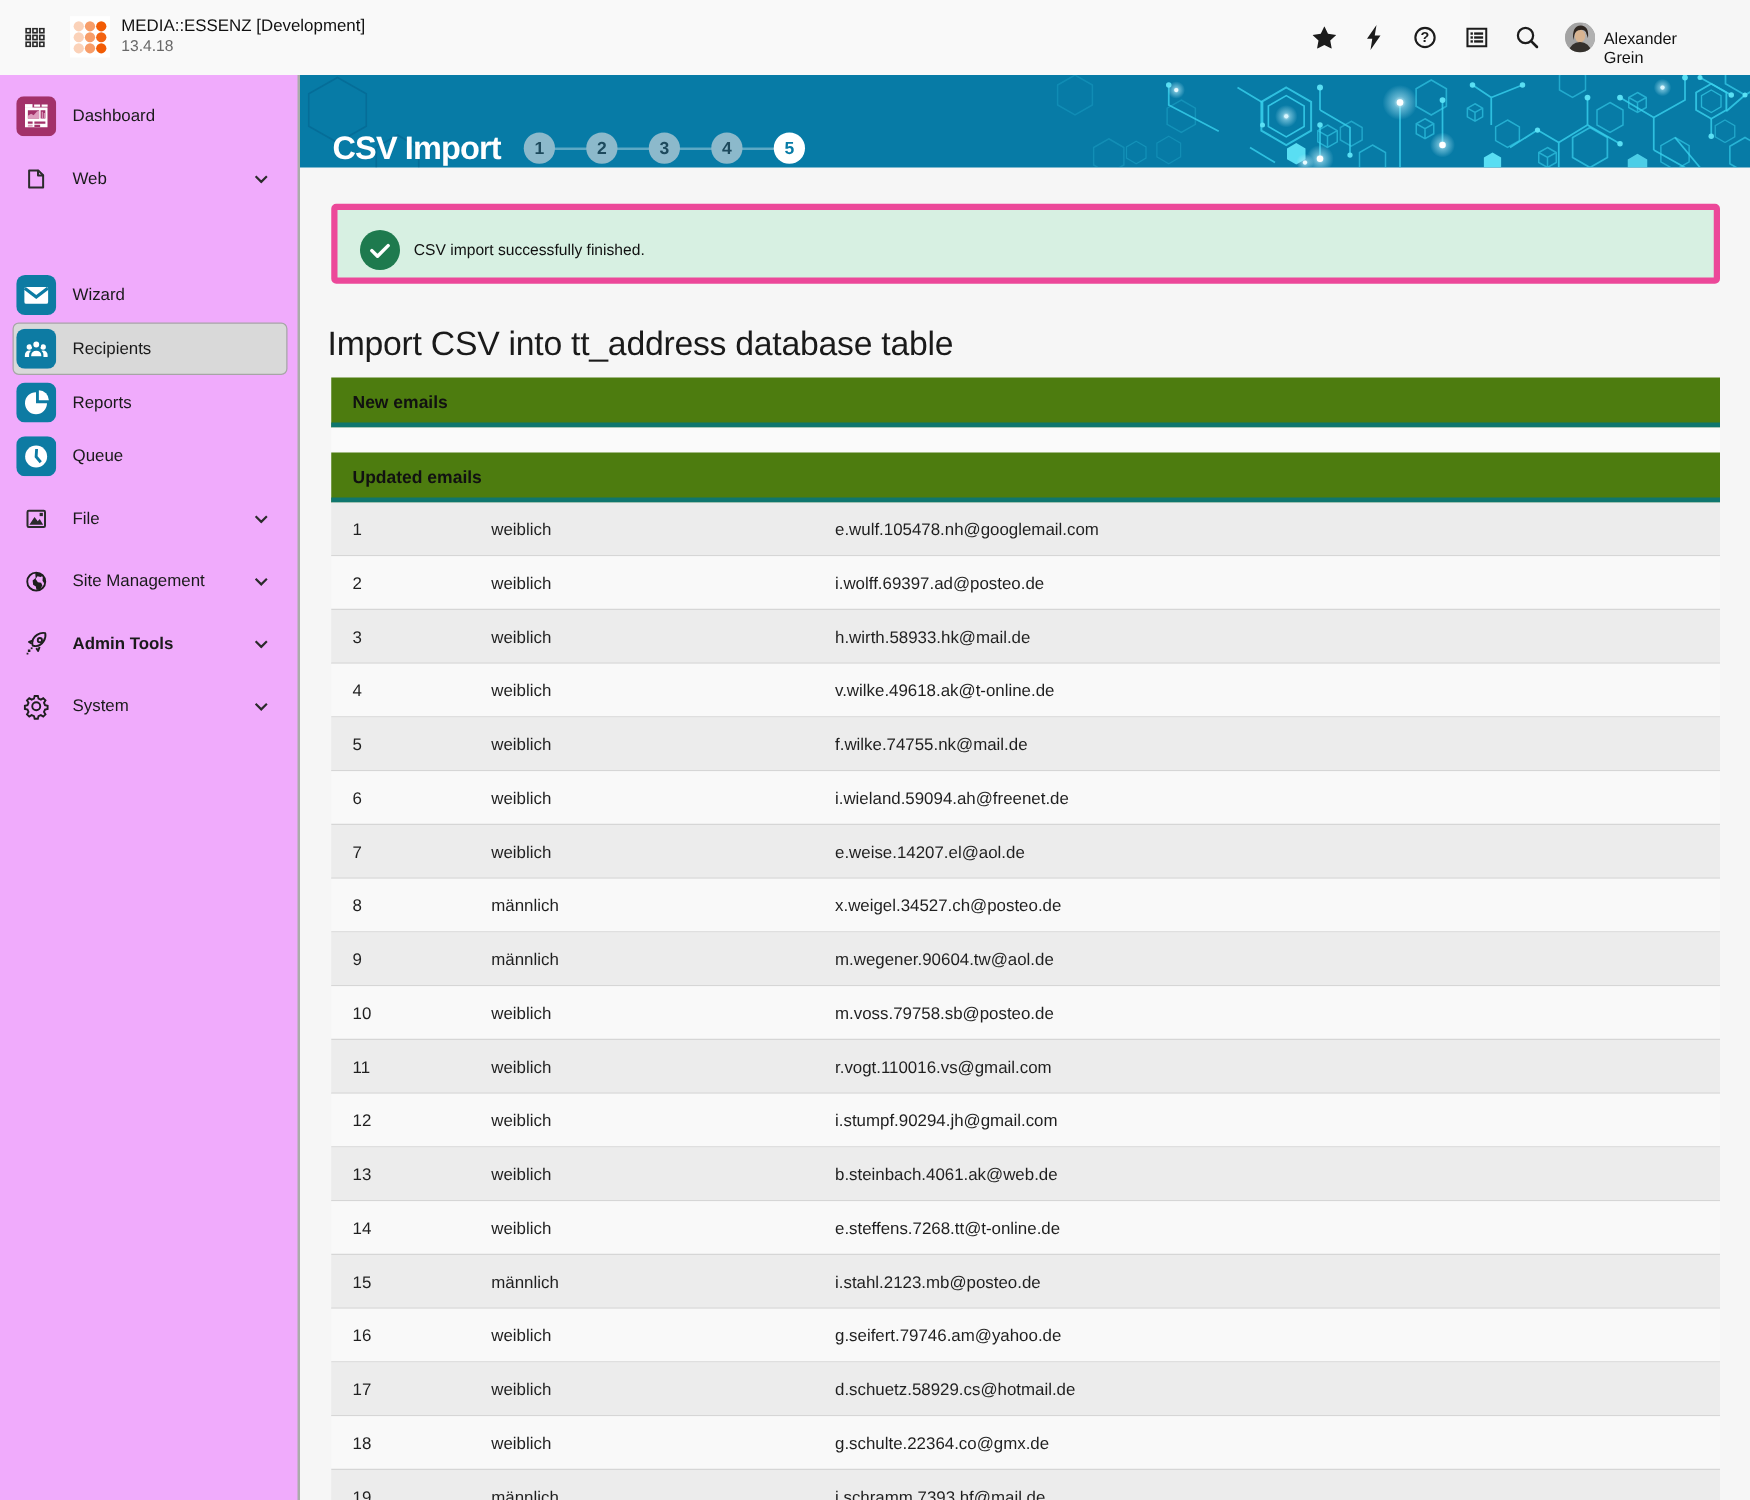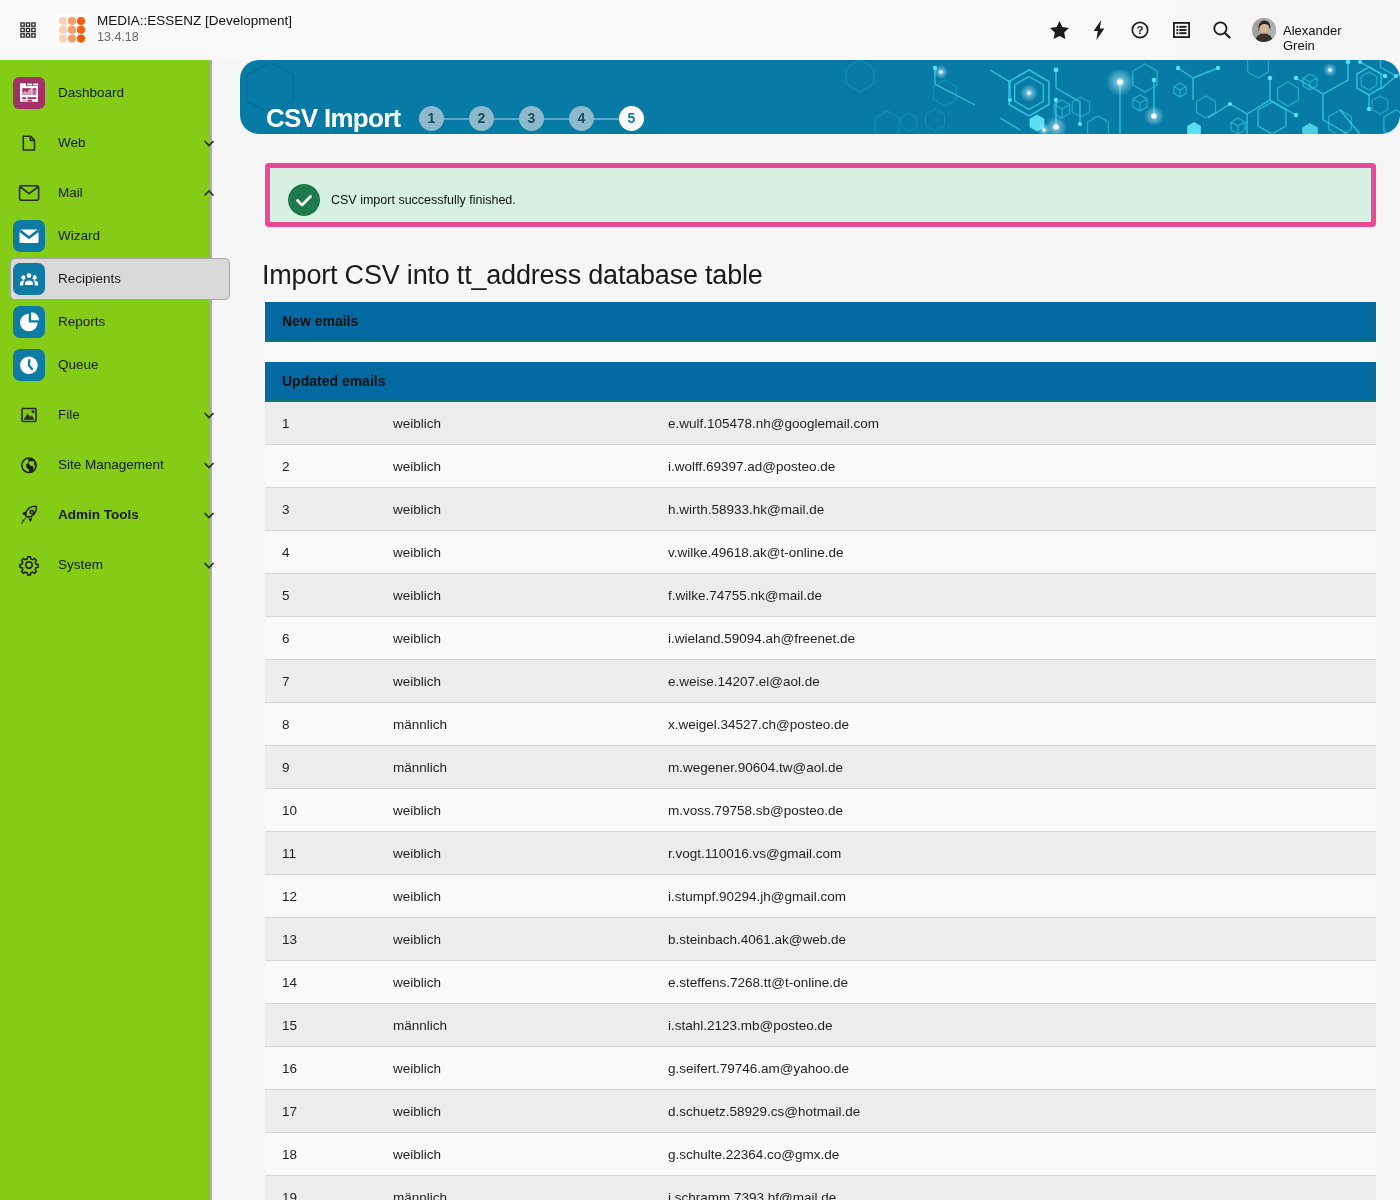--- a/index.html
+++ b/index.html
@@ -1,38 +1,38 @@
 <!DOCTYPE html>
 <html><head>
 <meta charset="utf-8">
 <style>
 * { margin:0; padding:0; box-sizing:border-box; }
 html,body { width:1400px; height:1200px; overflow:hidden; background:#f6f6f6;
   font-family:"Liberation Sans", sans-serif; }
 #topbar { position:absolute; left:0; top:0; width:1176px; height:60px; background:#f9f9f9; }
-#sidebar { position:absolute; left:0; top:60px; width:212px; height:1140px; background:#84cc16; border-right:2px solid #ababab; }
+#sidebar { position:absolute; left:0; top:60px; width:240px; height:1140px; background:#f0abfc; border-right:2px solid #ababab; }
 #content { position:absolute; left:240px; top:60px; width:1160px; height:1140px; background:#f6f6f6; }
 .mitem { position:absolute; left:0; width:240px; height:43px; }
 .mitem .ic { position:absolute; left:13px; top:50%; margin-top:-16px; width:32px; height:32px; }
 .mitem .lbl { position:absolute; left:58px; top:50%; margin-top:-9px; font-size:13.5px; color:#1a1a1a; line-height:18px; }
 .mitem .chev { position:absolute; right:25px; top:50%; margin-top:-4px; }
 .sel { position:absolute; left:10px; width:220px; height:42px; background:#d9d9d9; border:1px solid #a6a6a6; border-radius:5px; }
-#mhead { position:absolute; left:0; top:0; width:1160px; height:74px; background:#077ba6; overflow:hidden;border-radius:19px; }
+#mhead { position:absolute; left:0; top:0; width:1160px; height:74px; background:#077ba6; overflow:hidden; }
 #mhead h1 { position:absolute; left:26px; top:43px; color:#fff; font-size:26px; font-weight:700; letter-spacing:-0.7px; }
 .stepline { position:absolute; top:58px; height:2px; background:rgba(255,255,255,.35); }
 .step { position:absolute; top:46px; width:25px; height:25px; border-radius:50%; background:#8cb9cb;
   color:#1d4a5d; font-size:14px; font-weight:700; text-align:center; line-height:25px; }
 .step.act { background:#fff; color:#077ba6; }
 #alert { position:absolute; left:25px; top:103px; width:1111px; height:64px; background:#d7f0e2;
   border:5px solid #ec4899; border-radius:4px; }
 #alert .circ { position:absolute; left:18px; top:16px; width:32px; height:32px; border-radius:50%; background:#1e7a4e; }
 #alert .txt { position:absolute; left:61px; top:25px; font-size:12.5px; color:#111; }
 #h2 { position:absolute; left:22px; top:200px; font-size:27px; font-weight:400; color:#1a1a1a; letter-spacing:-0.2px; }
 #tbl { position:absolute; left:25px; top:242px; width:1111px; }
-.shead { height:40px; background:#0369a1; border-bottom:2px solid #0f766e; font-weight:700;
+.shead { height:40px; background:#4d7c0f; border-bottom:4px solid #0f766e; font-weight:700;
   font-size:14px; color:#111; line-height:39px; padding-left:17px; }
 .gap { height:20px; background:#fafafa; }
 .row { position:relative; height:43px; border-bottom:1px solid #d6d6d6; font-size:13.5px; color:#1f1f1f; }
 .row.odd { background:#ececec; }
 .row.even { background:#f9f9f9; }
 .row .c1 { position:absolute; left:17px; top:14px; }
 .row .c2 { position:absolute; left:128px; top:14px; }
 .row .c3 { position:absolute; left:359px; top:14px;margin-left:44px; }
 svg.ln { stroke:#2b2b2b; fill:none; stroke-width:1.6; stroke-linecap:round; stroke-linejoin:round; }
 </style>
@@ -128,30 +128,20 @@
     <span class="lbl">Dashboard</span>
   </div>
   <div class="mitem" style="top:61px;">
     <svg class="ic ln" width="32" height="32" viewBox="0 0 32 32">
       <path d="M10.3 9.3 H17.6 L21.5 13.2 V23 H10.3 Z"></path>
         <path d="M17.4 9.5 V13.4 H21.3"></path>
     </svg>
     <span class="lbl">Web</span>
     <svg class="chev" width="12" height="8" viewBox="0 0 12 8">
         <path d="M1.5 2 L6 6.5 L10.5 2" fill="none" stroke="#2b2b2b" stroke-width="1.7"></path>
-      </svg>
-  </div>
-  <div class="mitem" style="top:111px;">
-    <svg class="ic ln" width="32" height="32" viewBox="0 0 32 32">
-      <rect x="6.6" y="8.8" width="19" height="14.4" rx="1.5"></rect>
-      <path d="M7.4 10 L16.1 16.6 L24.8 10"></path>
-    </svg>
-    <span class="lbl">Mail</span>
-    <svg class="chev" width="12" height="8" viewBox="0 0 12 8">
-        <path d="M1.5 6.5 L6 2 L10.5 6.5" fill="none" stroke="#2b2b2b" stroke-width="1.7"></path>
       </svg>
   </div>
   <div class="mitem" style="top:154px;">
     <svg class="ic" width="32" height="32" viewBox="0 0 32 32">
       <rect width="32" height="32" rx="7" fill="#0d7ba3"></rect>
       <rect x="6.5" y="9.5" width="19" height="13.5" rx="1.5" fill="#fff"></rect>
       <path d="M6.8 10.6 L16 17.6 L25.2 10.6" fill="none" stroke="#0d7ba3" stroke-width="2.6"></path>
     </svg>
     <span class="lbl">Wizard</span>
   </div>

